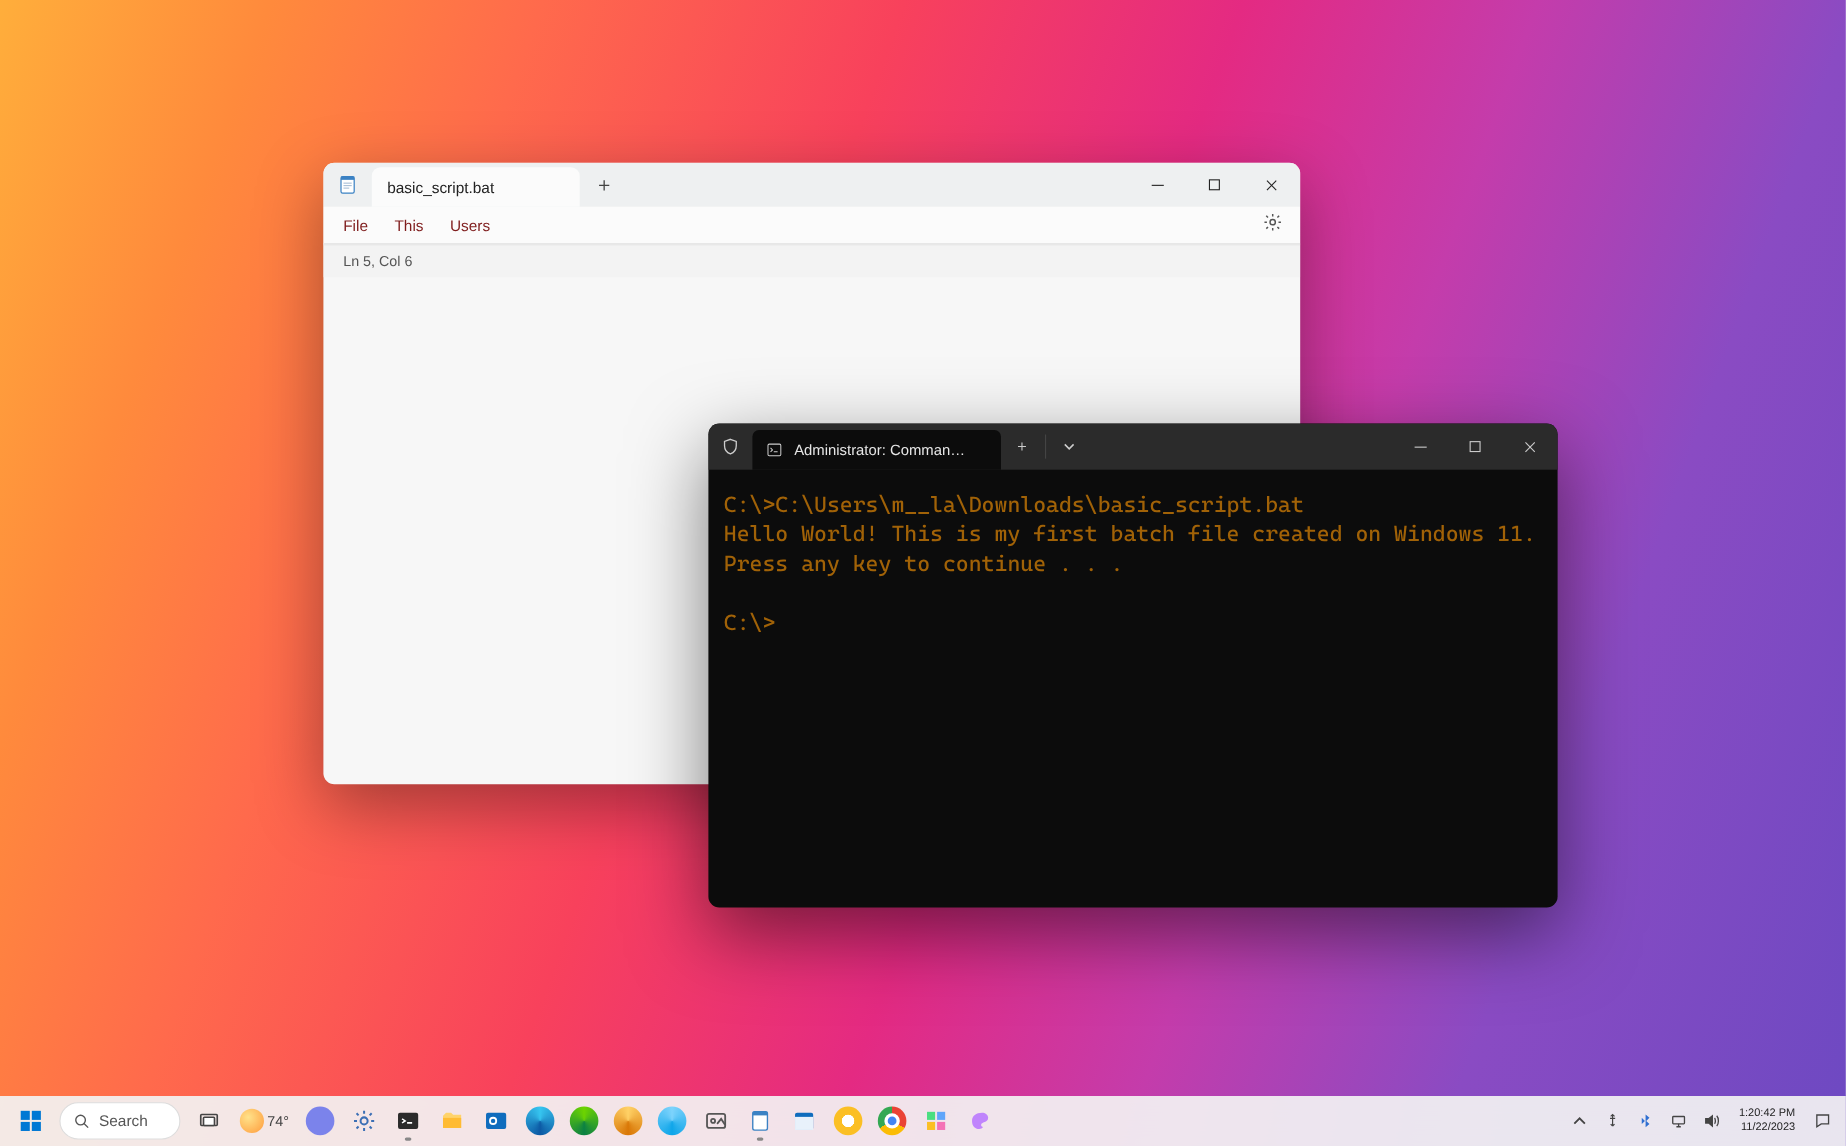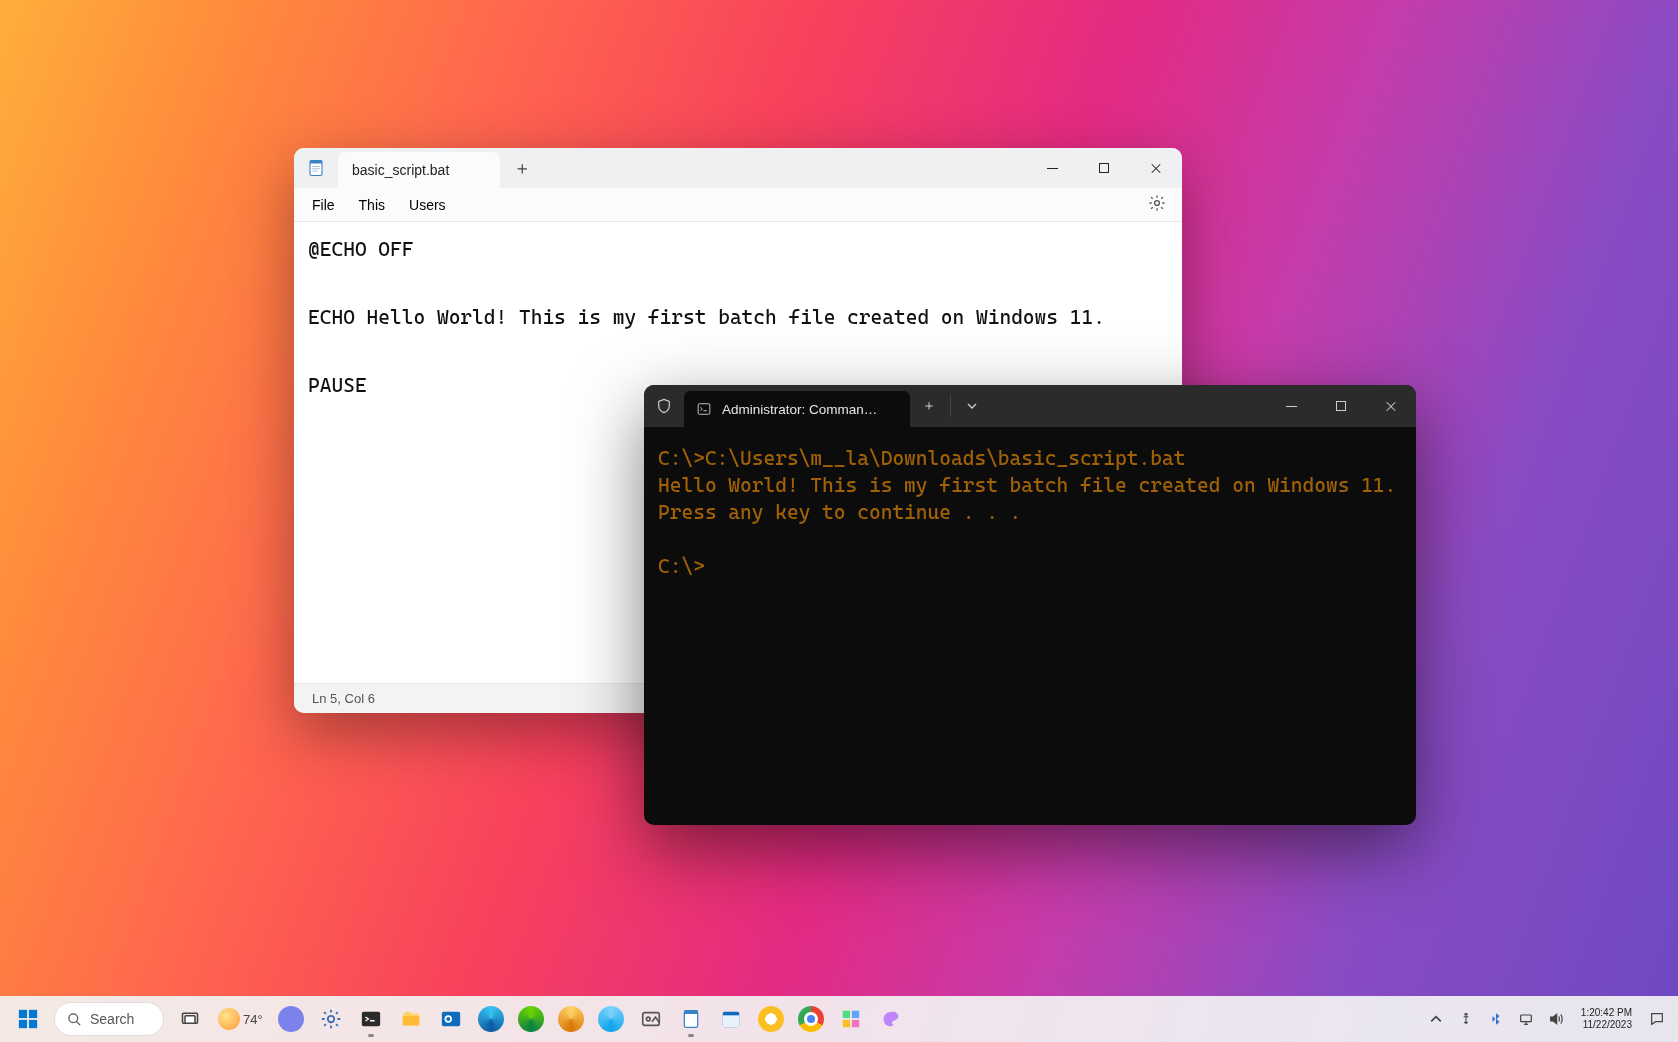--- a/index.html
+++ b/index.html
@@ -28,41 +28,41 @@
   .np-appicon {
     width: 44px; display: flex; align-items: center; justify-content: center;
   }
   .np-appicon svg { width: 18px; height: 18px; }
   .np-tab {
     display: flex; align-items: center;
     background: #fbfbfb;
     border-top-left-radius: 8px; border-top-right-radius: 8px;
     margin-top: 4px;
     padding: 0 14px 0 14px;
-    gap: 29px;
+    gap: 56px;
     font-size: 14px; color: #222;
   }
   .np-tab-close { font-size: 12px; color: #555; cursor: pointer; padding: 4px; }
   .np-newtab {
     width: 44px; display:flex; align-items:center; justify-content:center;
     font-size: 18px; color: #444; cursor: pointer;
   }
   .np-title-spacer { flex: 1; }
   .np-winbtn {
     width: 52px; display:flex; align-items:center; justify-content:center;
     color:#222; font-size: 12px;
   }
   .np-menubar {
     height: 34px;
     display:flex; align-items:center;
     background:#fbfbfb;
     border-bottom:1px solid #e5e5e5;
     padding: 0 6px;
   }
-  .np-menuitem { padding: 4px 12px; font-size:14px; color:#000000; border-radius:4px; }
+  .np-menuitem { padding: 4px 12px; font-size:14px; color:#7f1d1d; border-radius:4px; }
   .np-menu-spacer { flex:1; }
   .np-settings { padding: 4px 10px; color:#444; }
   .np-editor {
     flex:1; background:#ffffff;
     padding: 10px 14px;
     font-family: Consolas, "Cascadia Mono", monospace;
     font-size: 20px; line-height: 1.7; color:#111;
     white-space: pre;
   }
   .np-statusbar {
@@ -191,25 +191,20 @@
     <div class="np-menuitem">This</div>
     <div class="np-menuitem">Users</div>
     <div class="np-menu-spacer"></div>
     <div class="np-settings">
       <svg width="18" height="18" viewBox="0 0 24 24" fill="none" stroke="#555" stroke-width="1.8">
           <circle cx="12" cy="12" r="3.2"></circle>
           <path d="M12 2v3M12 19v3M4.2 4.2l2.1 2.1M17.7 17.7l2.1 2.1M2 12h3M19 12h3M4.2 19.8l2.1-2.1M17.7 6.3l2.1-2.1"></path>
         </svg>
     </div>
   </div>
-  <div class="np-editor">@ECHO OFF
-
-ECHO Hello World! This is my first batch file created on Windows 11.
-
-PAUSE</div>
   <div class="np-statusbar">
     <span>Ln 5, Col 6</span>
   </div>
 </div>
 
 <div class="term-window">
   <div class="term-titlebar">
     <div class="term-shield">
       <svg width="16" height="16" viewBox="0 0 24 24" fill="none" stroke="#ccc" stroke-width="1.8">
           <path d="M12 2l8 3v6c0 5-3.4 9.5-8 11-4.6-1.5-8-6-8-11V5l8-3z"></path>

